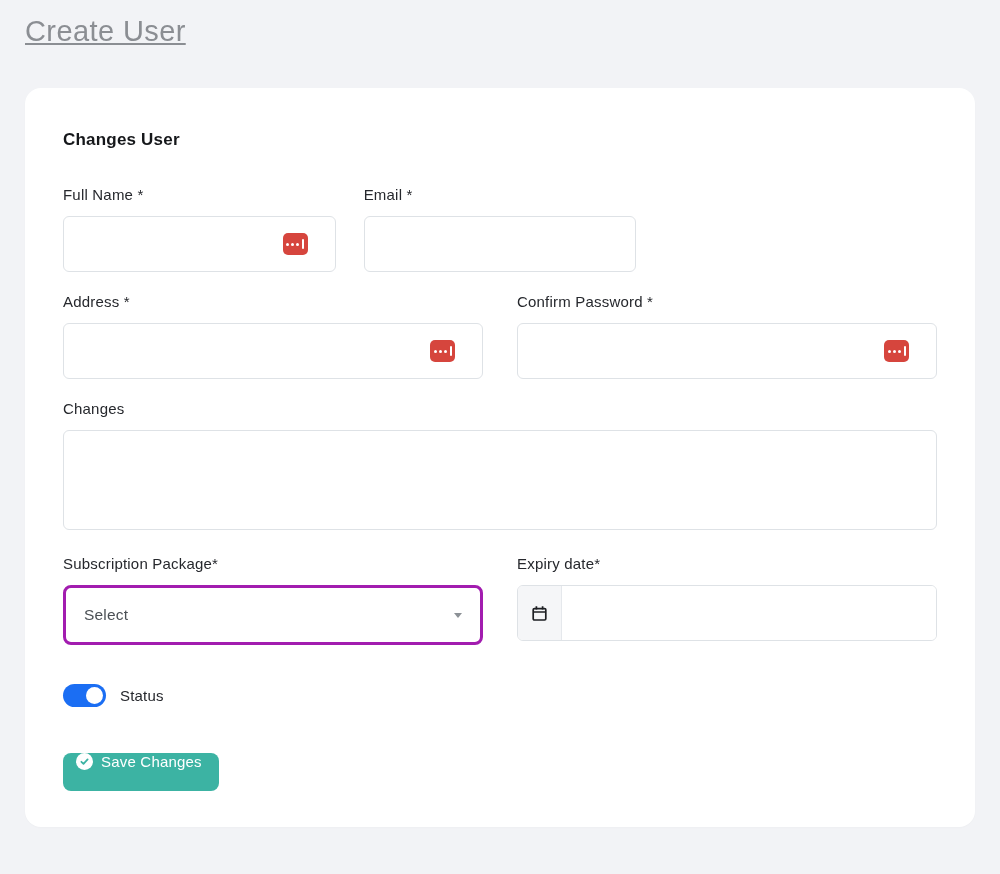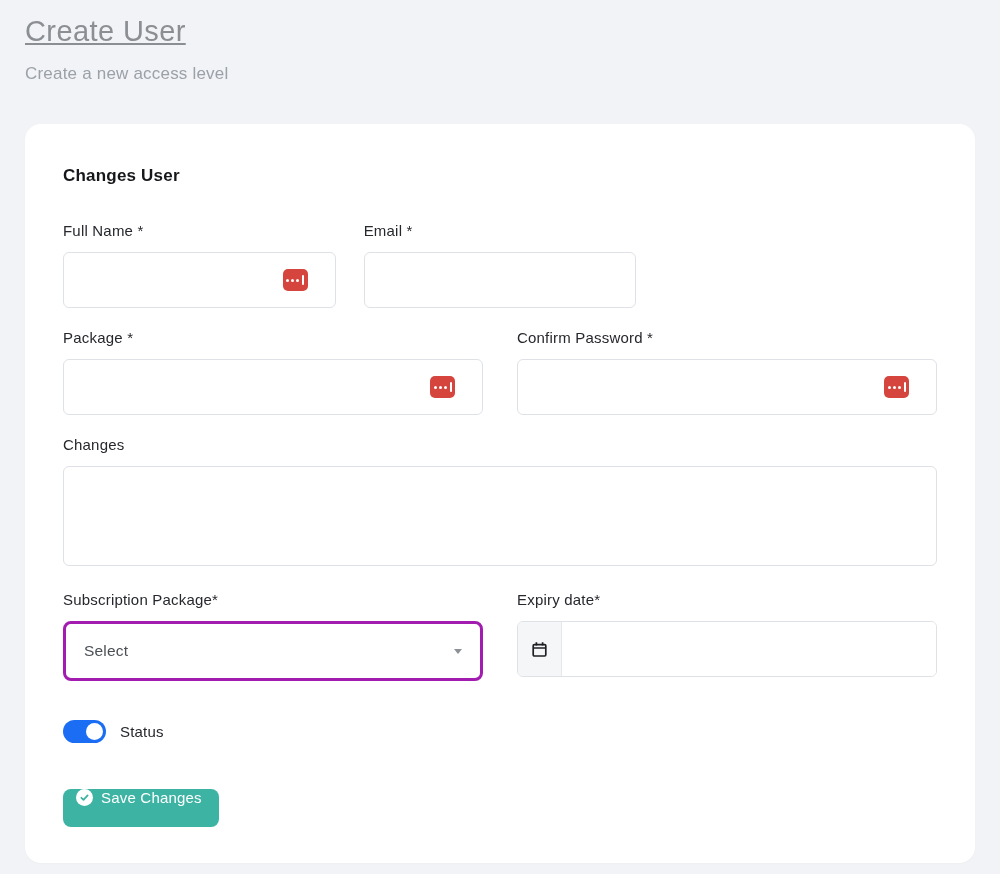--- a/index.html
+++ b/index.html
@@ -202,21 +202,20 @@
     align-items: center;
     justify-content: center;
   }
 </style>
 </head>
 <body>
 
 <div class="page">
 
   <h1 class="page-title">Create User</h1>
-  <div class="page-subtitle">Create a new access level</div>
 
   <div class="card">
 
     <h2 class="card-heading">Changes User</h2>
 
     
     <div class="form-row row-3">
       <div class="form-group">
         <label>Full Name *</label>
         <div class="input-wrap">
@@ -233,21 +232,21 @@
         <label>Email *</label>
         <div class="input-wrap">
           <input class="input" type="text" value="" style="">
         </div>
       </div>
     </div>
 
     
     <div class="form-row row-2">
       <div class="form-group">
-        <label>Package *</label>
+        <label>Address *</label>
         <div class="input-wrap">
           <input class="input" type="password" value="" style="">
           <span class="autofill-icon">
             <span class="dot"></span>
             <span class="dot"></span>
             <span class="dot"></span>
             <span class="bar"></span>
           </span>
         </div>
       </div>

